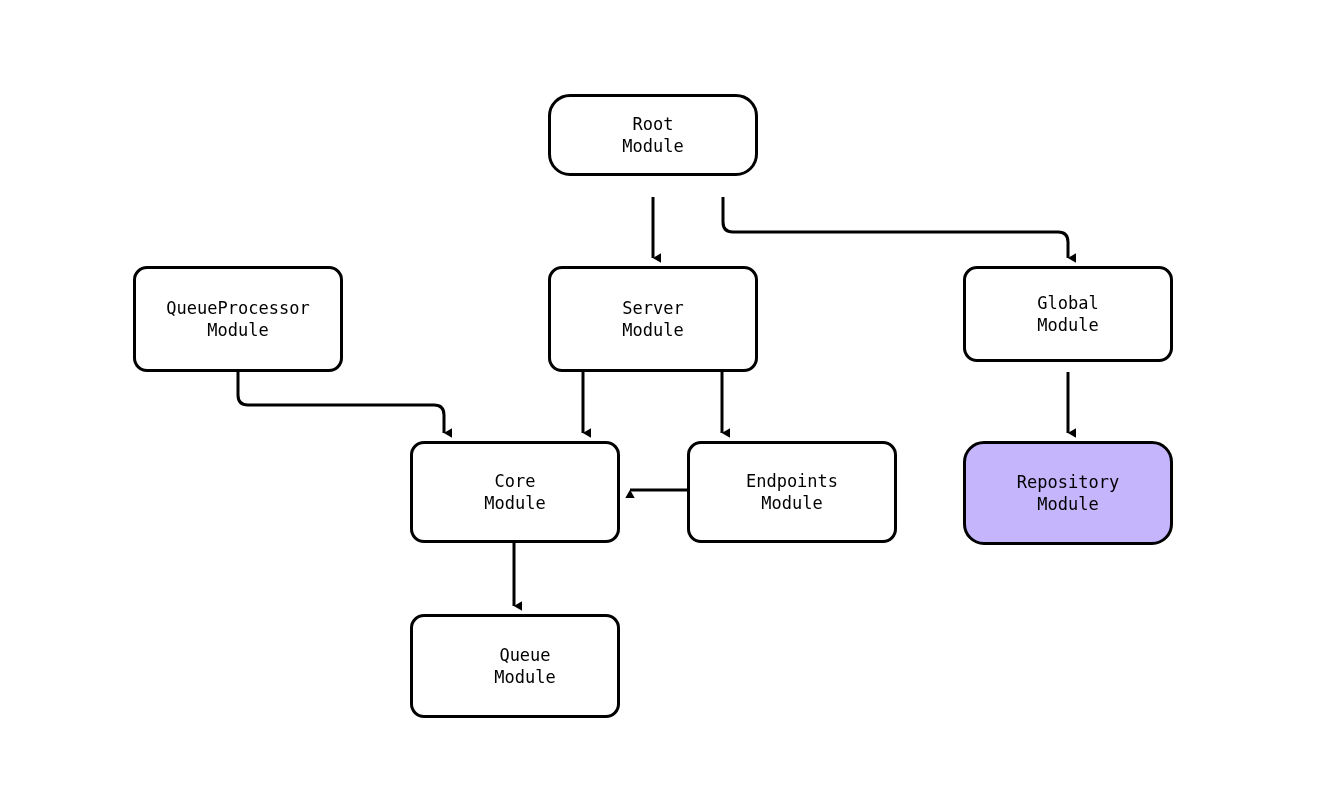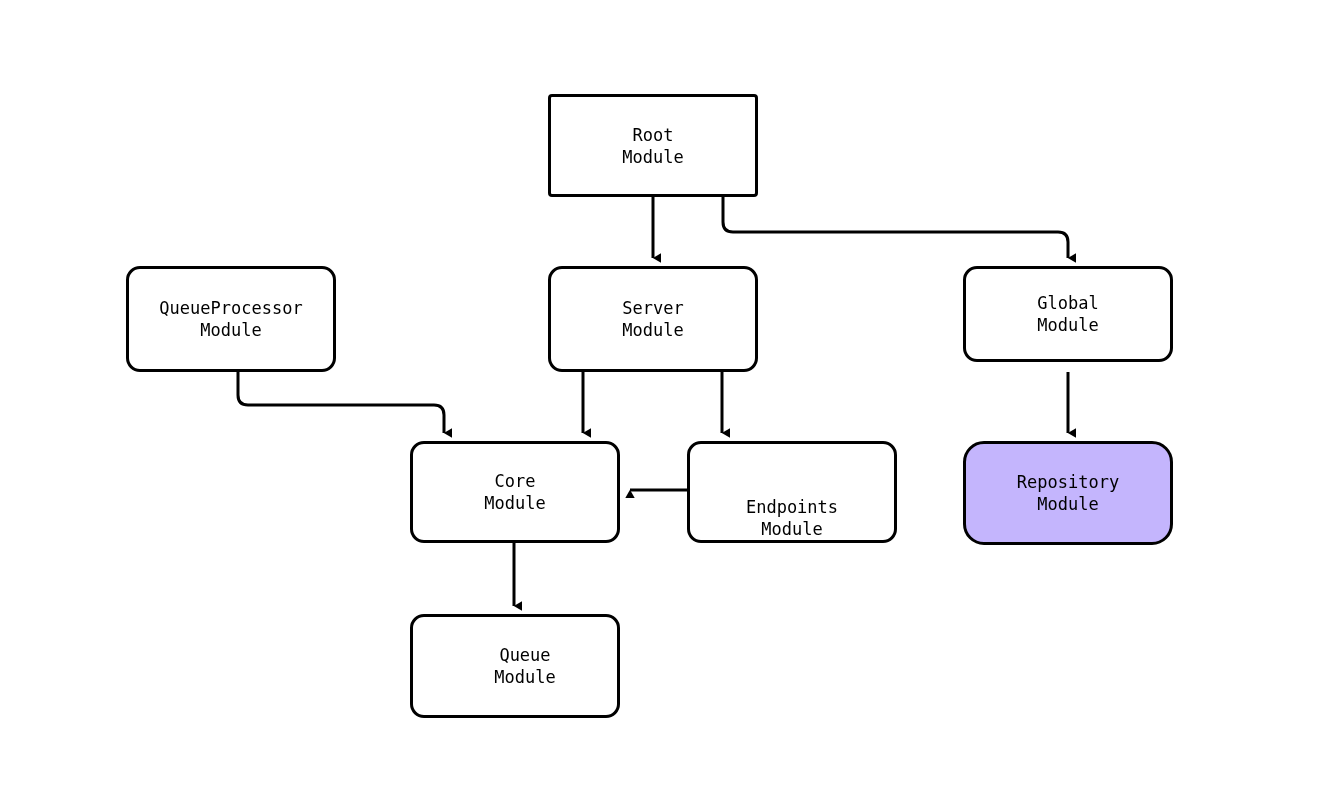--- a/index.html
+++ b/index.html
@@ -65,41 +65,41 @@
         <path d="M 238,372 L 238,395 Q 238,405 248,405 L 434,405 Q 444,405 444,415 L 444,433" fill="none" stroke="#000000" stroke-width="3" stroke-linecap="butt" stroke-linejoin="round" marker-end="url(#arrow-down)"></path>
         <path d="M 583,372 L 583,433" fill="none" stroke="#000000" stroke-width="3" stroke-linecap="butt" stroke-linejoin="round" marker-end="url(#arrow-down)"></path>
         <path d="M 722,372 L 722,433" fill="none" stroke="#000000" stroke-width="3" stroke-linecap="butt" stroke-linejoin="round" marker-end="url(#arrow-down)"></path>
         <path d="M 687,490 L 630,490" fill="none" stroke="#000000" stroke-width="3" stroke-linecap="butt" stroke-linejoin="round" marker-end="url(#arrow-left)"></path>
         <path d="M 514,543 L 514,606" fill="none" stroke="#000000" stroke-width="3" stroke-linecap="butt" stroke-linejoin="round" marker-end="url(#arrow-down)"></path>
         <path d="M 1068,372 L 1068,433" fill="none" stroke="#000000" stroke-width="3" stroke-linecap="butt" stroke-linejoin="round" marker-end="url(#arrow-down)"></path>
       </g>
   </svg>
 
   <div id="node-group">
-      <div class="node" style="left: 548px; top: 94px; width: 210px; height: 103px; border-width: 3px; border-color: rgb(0, 0, 0); border-radius: 4px; background: rgb(255, 255, 255);">
+      <div class="node" style="left: 548px; top: 94px; width: 210px; height: 82px; border-width: 3px; border-color: rgb(0, 0, 0); border-radius: 22px; background: rgb(255, 255, 255);">
         <div class="node-label" style="color: rgb(0, 0, 0);">Root
 Module</div>
       </div>
-      <div class="node" style="left: 126px; top: 266px; width: 210px; height: 106px; border-width: 3px; border-color: rgb(0, 0, 0); border-radius: 14px; background: rgb(255, 255, 255);">
+      <div class="node" style="left: 133px; top: 266px; width: 210px; height: 106px; border-width: 3px; border-color: rgb(0, 0, 0); border-radius: 14px; background: rgb(255, 255, 255);">
         <div class="node-label" style="color: rgb(0, 0, 0);">QueueProcessor
 Module</div>
       </div>
       <div class="node" style="left: 548px; top: 266px; width: 210px; height: 106px; border-width: 3px; border-color: rgb(0, 0, 0); border-radius: 14px; background: rgb(255, 255, 255); text-align: center;">
         <div class="node-label" style="color: rgb(0, 0, 0);">Server
 Module</div>
       </div>
       <div class="node" style="left: 963px; top: 266px; width: 210px; height: 96px; border-width: 3px; border-color: rgb(0, 0, 0); border-radius: 14px; background: rgb(255, 255, 255);">
         <div class="node-label" style="color: rgb(0, 0, 0);">Global
 Module</div>
       </div>
       <div class="node" style="left: 410px; top: 441px; width: 210px; height: 102px; border-width: 3px; border-color: rgb(0, 0, 0); border-radius: 14px; background: rgb(255, 255, 255);">
         <div class="node-label" style="color: rgb(0, 0, 0);">Core
 Module</div>
       </div>
-      <div class="node" style="left: 687px; top: 441px; width: 210px; height: 102px; border-width: 3px; border-color: rgb(0, 0, 0); border-radius: 14px; background: rgb(255, 255, 255); align-items: flex-end;">
+      <div class="node" style="left: 687px; top: 441px; width: 210px; height: 102px; border-width: 3px; border-color: rgb(0, 0, 0); border-radius: 14px; background: rgb(255, 255, 255);">
         <div class="node-label" style="color: rgb(0, 0, 0);">Endpoints
 Module</div>
       </div>
       <div class="node" style="left: 963px; top: 441px; width: 210px; height: 104px; border-width: 3px; border-color: rgb(0, 0, 0); border-radius: 21px; background: #c4b5fd;">
         <div class="node-label" style="color: rgb(0, 0, 0);">Repository
 Module</div>
       </div>
       <div class="node" style="left: 410px; top: 614px; width: 210px; height: 104px; border-width: 3px; border-color: rgb(0, 0, 0); border-radius: 14px; background: rgb(255, 255, 255); padding-left: 20px;">
         <div class="node-label" style="color: rgb(0, 0, 0);">Queue
 Module</div>

